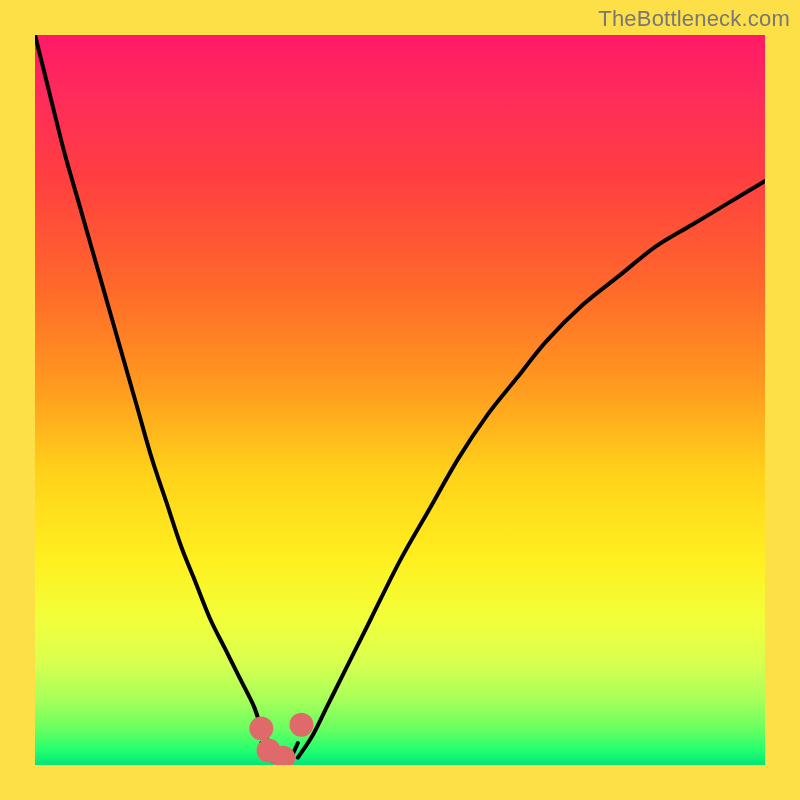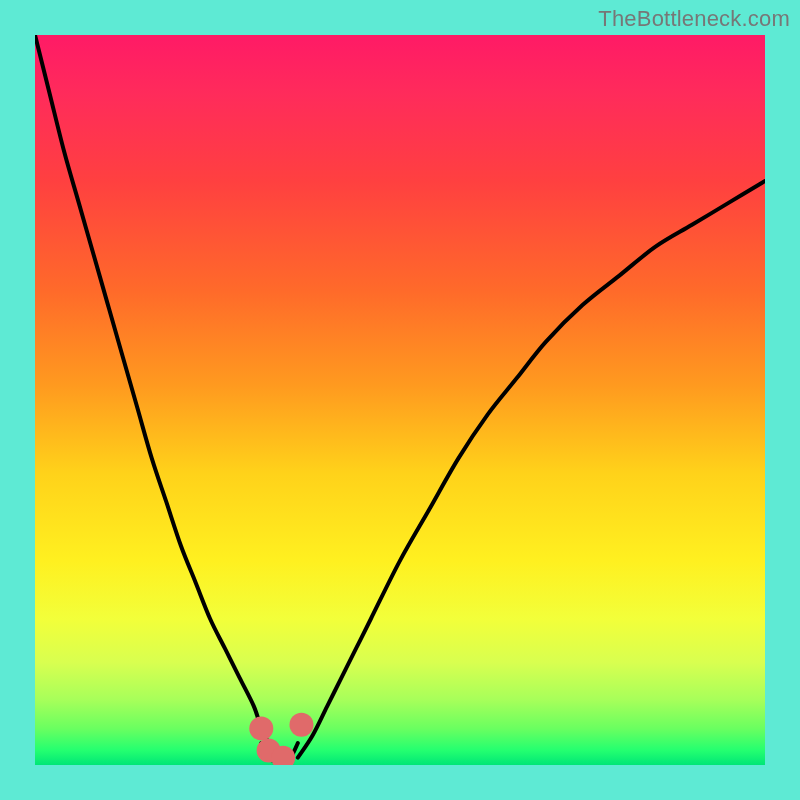--- a/index.html
+++ b/index.html
@@ -9,21 +9,21 @@
     height: 800px;
     background: #000;
     overflow: hidden;
   }
   .frame {
     position: absolute;
     top: 0;
     left: 0;
     width: 800px;
     height: 800px;
-    background: #5eead4;
+    background: #fde047;
   }
   .plot-area {
     position: absolute;
     top: 35px;
     left: 35px;
     width: 730px;
     height: 730px;
     
     background: linear-gradient(
       to bottom,

